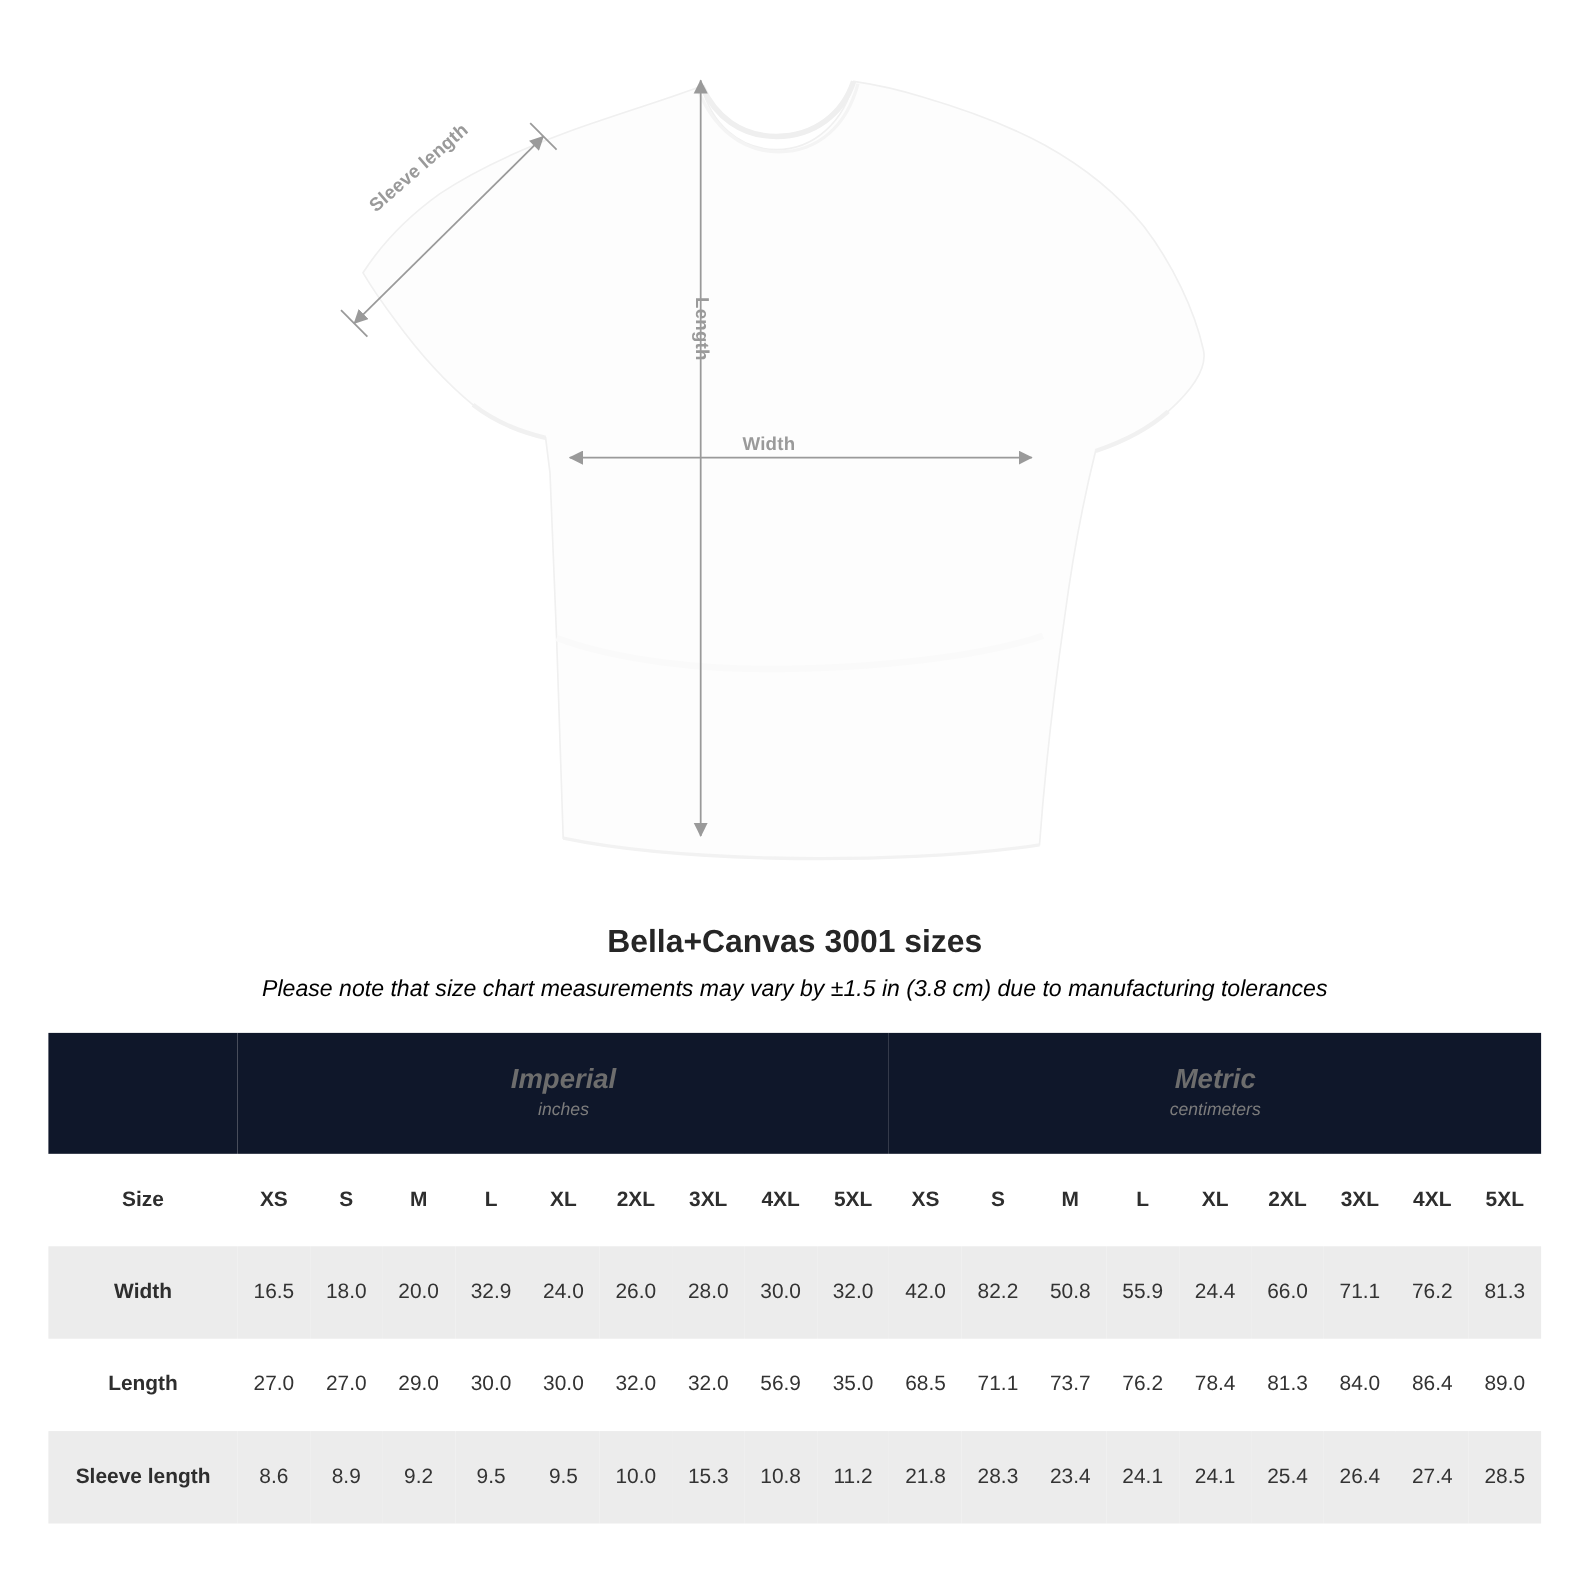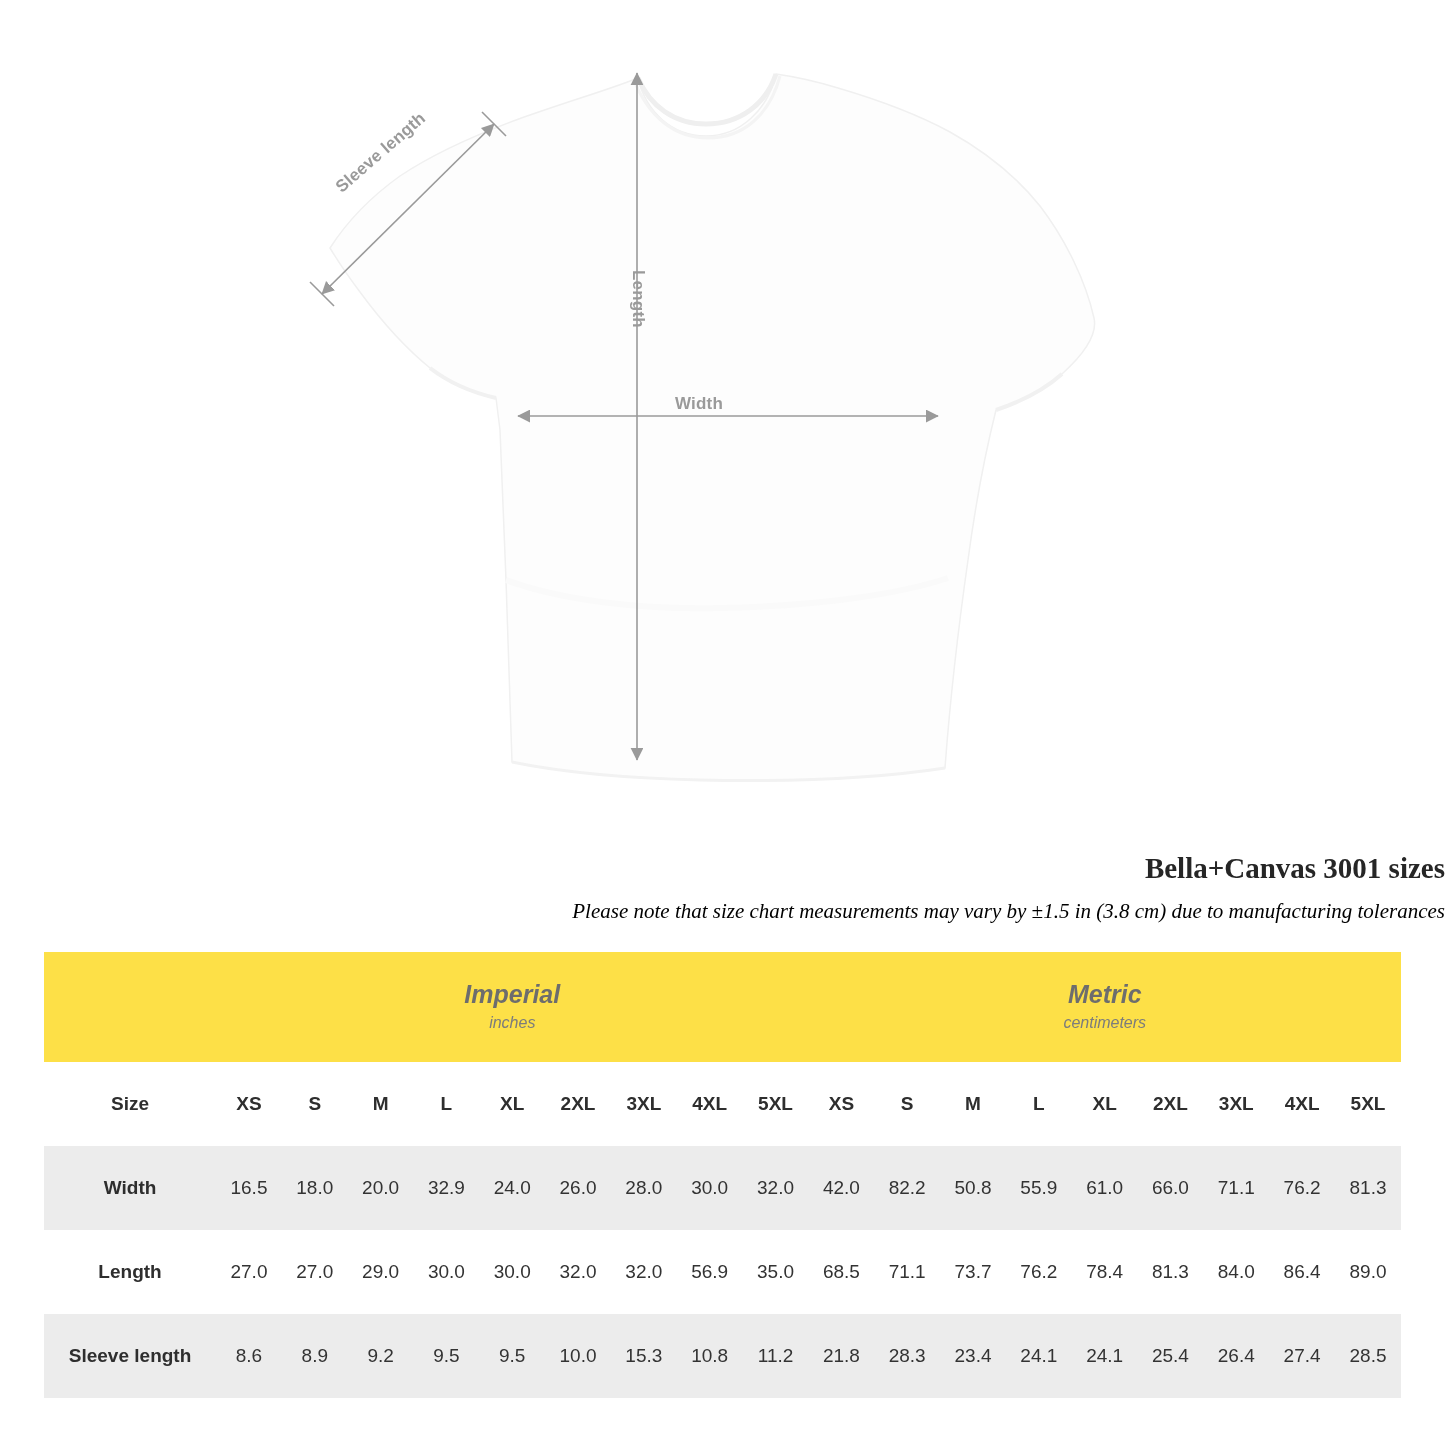--- a/index.html
+++ b/index.html
@@ -51,23 +51,22 @@
     transform: rotate(90deg);
     transform-origin: left top;
   }
   #label-width {
     left: 675px;
     top: 394px;
   }
 
   
   .title-block {
-    text-align: right;
-    margin-top: 32px;
-    font-family: Liberation Serif, serif;
+    text-align: center;
+    margin-top: 20px;
   }
   .chart-title {
     font-size: 29px;
     font-weight: bold;
     color: #262626;
     margin: 0 0 14px 0;
   }
   .chart-note {
     font-size: 21px;
     font-style: italic;
@@ -85,21 +84,21 @@
     table-layout: fixed;
   }
   table.size-table td, table.size-table th {
     text-align: center;
     vertical-align: middle;
     border: 0;
     padding: 0;
   }
   .unitsys-row td {
     height: 110px;
-    background: #fde047;
+    background: #0f172a;
   }
   .unitsys-name {
     font-size: 25px;
     font-style: italic;
     font-weight: bold;
     color: #6d6d6d;
     line-height: 1.25;
   }
   .unitsys-unit {
     font-size: 16px;
@@ -269,21 +268,21 @@
           <td>32.9</td>
           <td>24.0</td>
           <td>26.0</td>
           <td>28.0</td>
           <td>30.0</td>
           <td>32.0</td>
           <td>42.0</td>
           <td>82.2</td>
           <td>50.8</td>
           <td>55.9</td>
-          <td>61.0</td>
+          <td>24.4</td>
           <td>66.0</td>
           <td>71.1</td>
           <td>76.2</td>
           <td>81.3</td>
         </tr>
 
         <tr class="data-row">
           <td class="rowlabel">Length</td>
           <td>27.0</td>
           <td>27.0</td>

